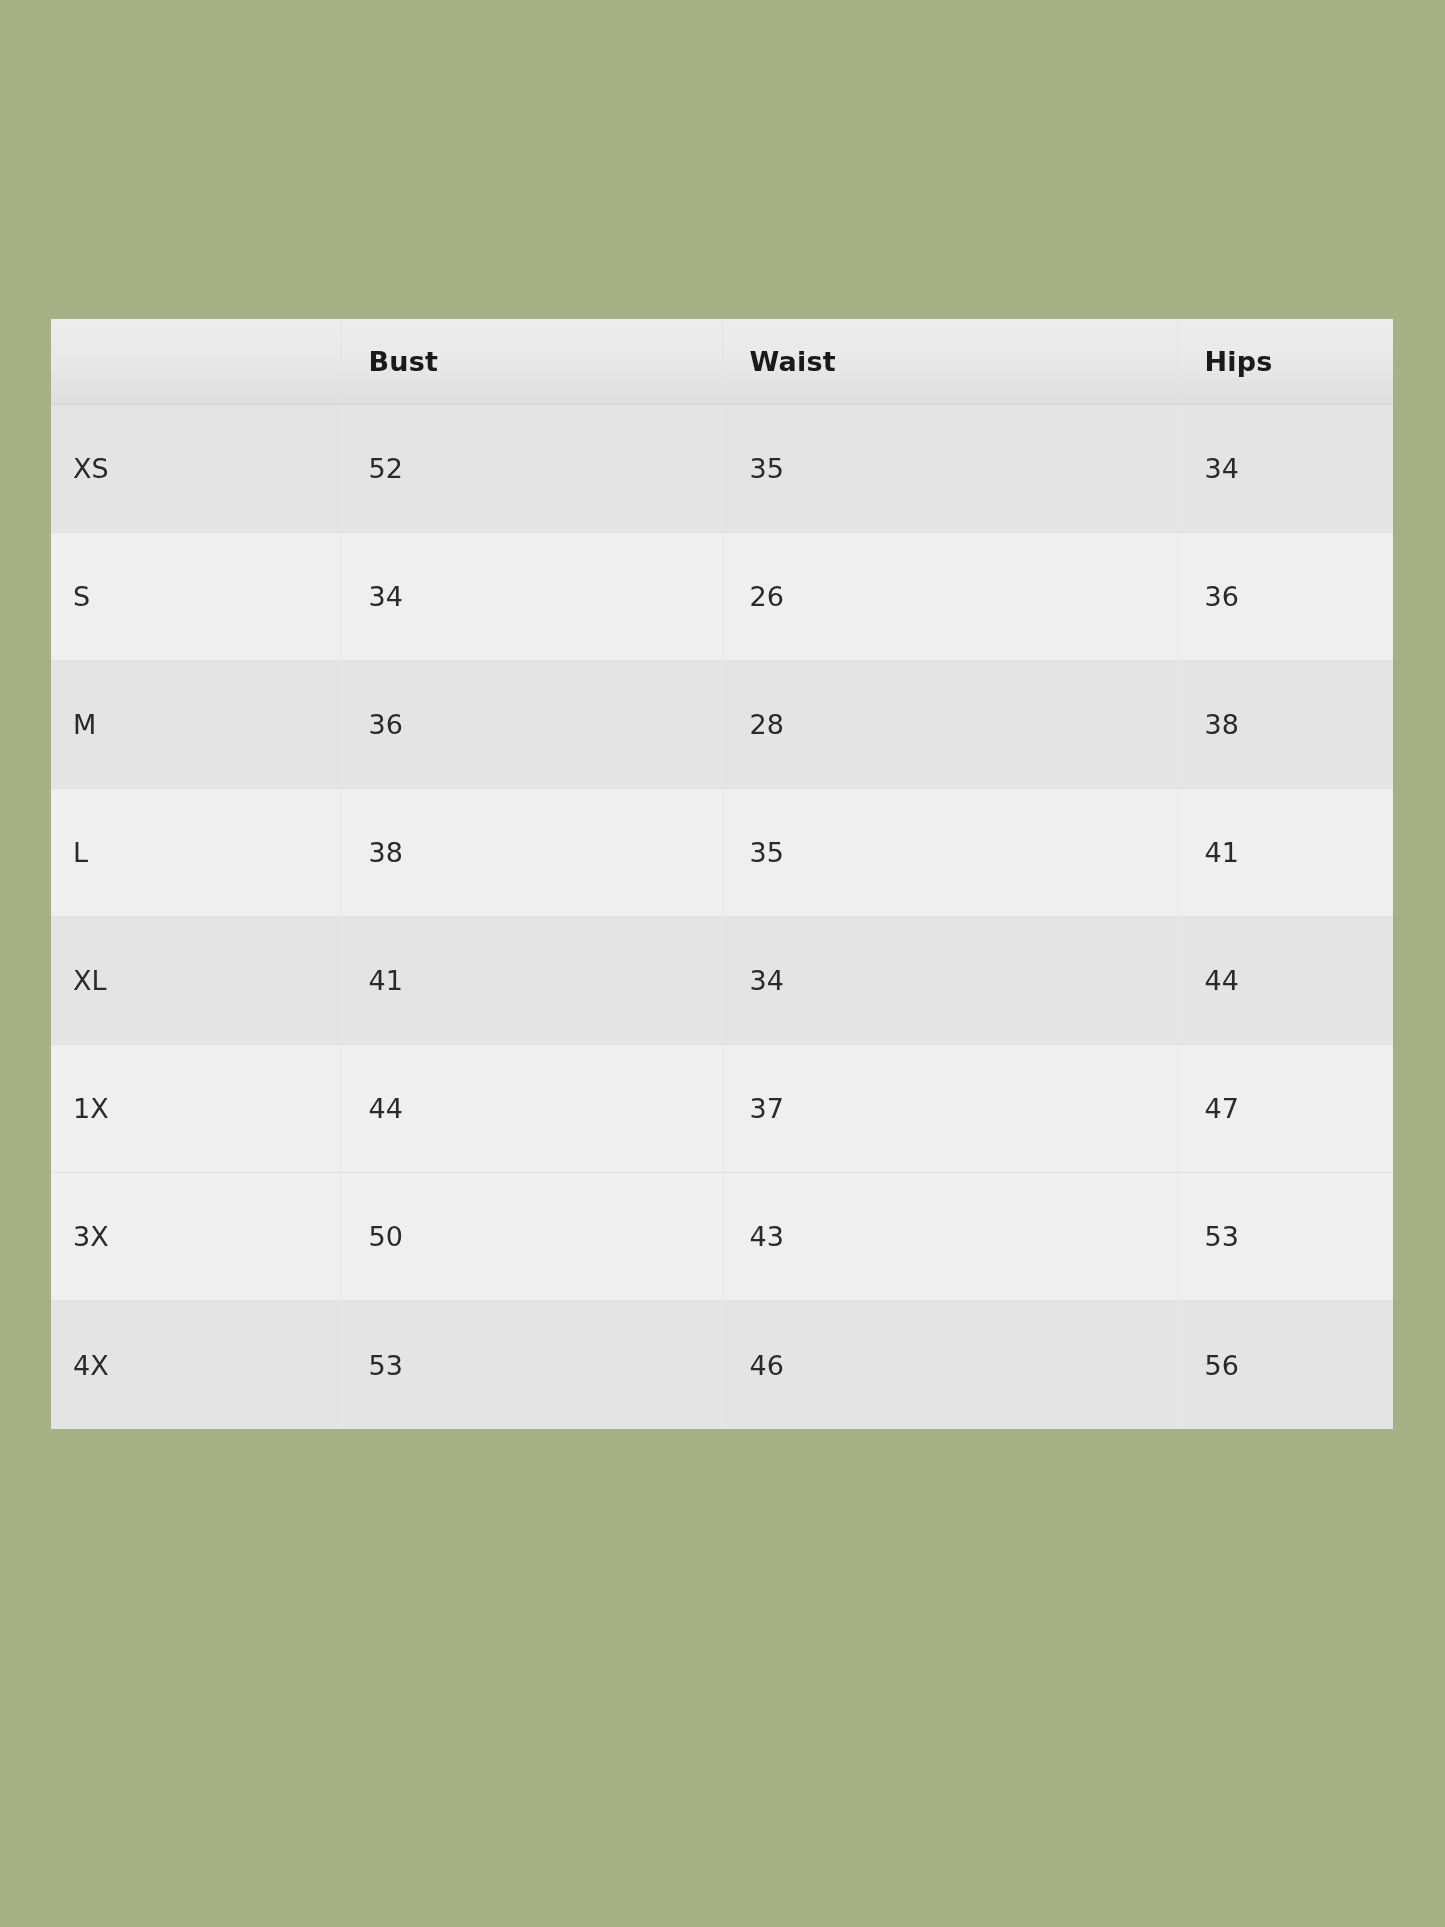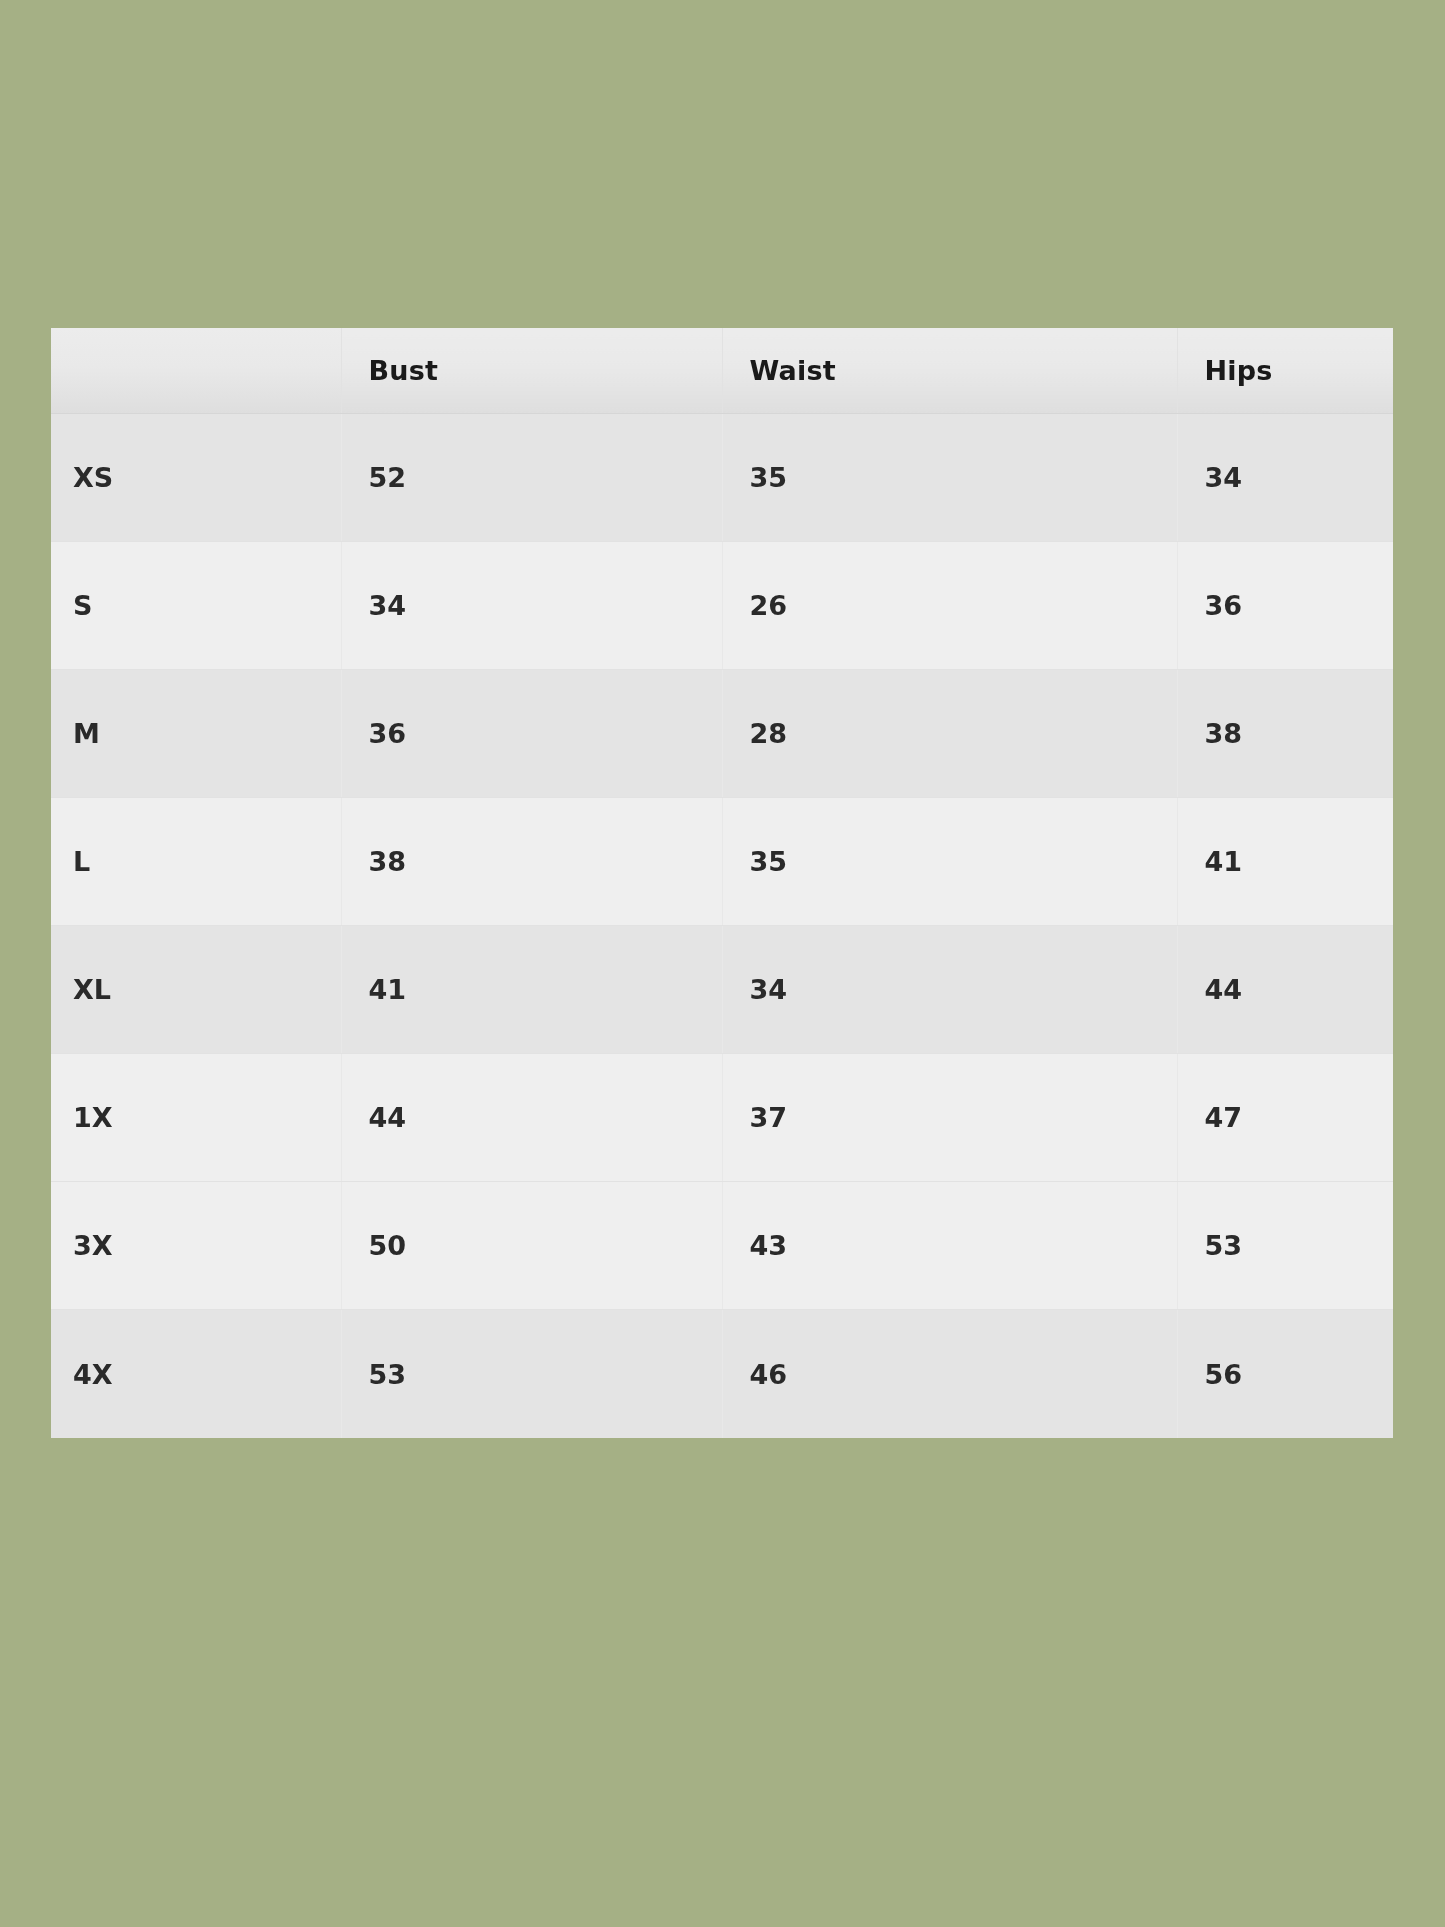--- a/index.html
+++ b/index.html
@@ -12,21 +12,21 @@
     height: 1927px;
     background: #a5b085;
     font-family: "DejaVu Sans", "Liberation Sans", sans-serif;
     overflow: hidden;
     position: relative;
   }
 
   #size-chart-wrapper {
     position: absolute;
     left: 51px;
-    top: 328px;
+    top: 319px;
     width: 1342px;
     height: 1110px;
     box-sizing: border-box;
   }
 
   table.size-table {
     width: 100%;
     height: 100%;
     border-collapse: collapse;
     table-layout: fixed;
@@ -70,21 +70,21 @@
   table.size-table tbody tr.row-light td {
     background: #efefef;
   }
 
   table.size-table tbody td {
     border-right: 1px solid #e8e8e8;
     border-bottom: 1px solid #e2e2e2;
     text-align: left;
     vertical-align: middle;
     font-size: 27px;
-    font-weight: bold;
+    font-weight: normal;
     color: #2a2a2a;
     padding: 0 0 0 27px;
   }
   table.size-table tbody td:last-child {
     border-right: none;
   }
   table.size-table tbody tr:last-child td {
     border-bottom: none;
   }
   table.size-table tbody td.cell-size {

